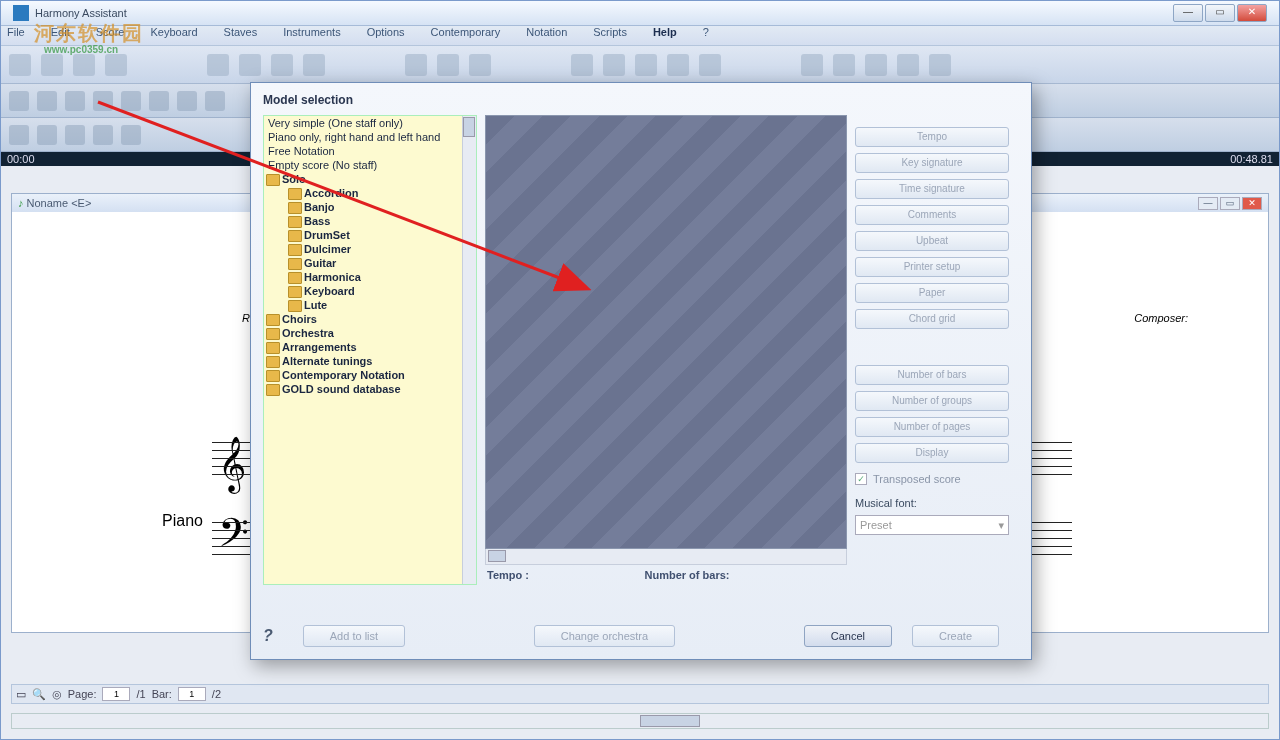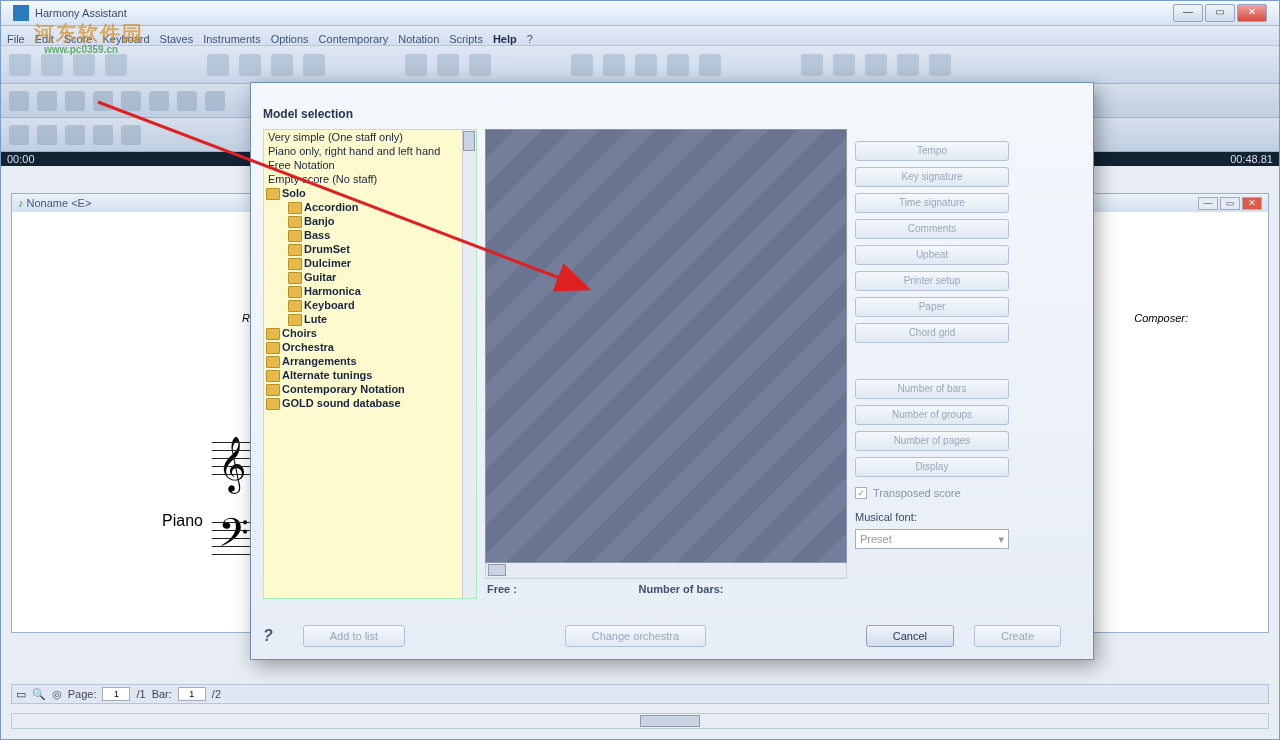--- a/index.html
+++ b/index.html
@@ -7,21 +7,21 @@
 body { background: linear-gradient(to bottom, #3a9e3a 0%, #ffffff 40%, #dffb87 100%); position: relative; }
 
 .main-window { position: absolute; top: 0; left: 0; width: 1280px; height: 740px; background: #e8ecf3; border: 1px solid #7a9acb; box-shadow: 0 2px 8px rgba(0,0,0,.2); }
 .titlebar { height: 25px; background: linear-gradient(#f5f9ff,#d6e3f4); display: flex; align-items: center; padding: 0 12px; border-bottom: 1px solid #a6bbd8; }
 .titlebar .app-icon { width: 16px; height: 16px; background: #2b7abf; margin-right: 6px; }
 .titlebar .title { flex: 1; color: #3a4a60; }
 .win-controls { display: flex; gap: 2px; }
 .win-btn { width: 30px; height: 18px; background: linear-gradient(#f3f6fa,#cedbec); border: 1px solid #8ea6c5; border-radius: 2px; text-align: center; line-height: 14px; font-size: 10px; color: #444; }
 .win-btn.close { background: linear-gradient(#f4a2a2,#d34b3b); color: #fff; }
 
-.menubar { height: 20px; background: linear-gradient(#e2eaf4,#d4def0); display: flex; align-items: flex-end; padding: 0 6px; gap: 10px; color: #3c5678; border-bottom: 1px solid #b4c5dc; }
+.menubar { height: 20px; background: linear-gradient(#e2eaf4,#d4def0); display: flex; align-items: flex-start; padding: 0 6px; gap: 26px; color: #3c5678; border-bottom: 1px solid #b4c5dc; }
 .menubar span.active { font-weight: bold; color: #1c2e50; }
 
 .toolbar-row { height: 38px; background: linear-gradient(#dfe7f3,#c8d5e9); border-bottom: 1px solid #a6b8d1; display: flex; align-items: center; padding: 0 8px; gap: 10px; position: relative; }
 .tb-icon { width: 22px; height: 22px; border-radius: 3px; background: #9fb0c6; opacity: .55; }
 .toolbar-row2 { height: 34px; background: linear-gradient(#d6dfec,#bfcee2); border-bottom: 1px solid #9fb2cc; display: flex; align-items: center; padding: 0 8px; gap: 8px; }
 .tb-icon2 { width: 20px; height: 20px; background: #8ea1b9; opacity: .5; border-radius: 3px; }
 
 .timebar { height: 14px; background: #123; color: #dde; display: flex; justify-content: space-between; padding: 0 6px; font-size: 9px; align-items: center; }
 
 .score-window { position: absolute; top: 192px; left: 10px; right: 10px; height: 440px; background: #fff; border: 1px solid #9cb0cc; }
@@ -37,21 +37,21 @@
 .staff-lines { position: absolute; width: 100%; border-top: 1px solid #222; }
 .clef { position: absolute; font-size: 48px; font-style: normal; font-family: serif; }
 
 .bottom-bar { position: absolute; bottom: 35px; left: 10px; right: 10px; height: 20px; background: #e0e7f2; border: 1px solid #b4c5dc; display: flex; align-items: center; padding: 0 4px; gap: 6px; font-size: 10px; color: #445; }
 .page-input { width: 28px; height: 14px; border: 1px solid #aab; background: #fff; text-align: center; font-size: 9px; }
 
 .hscroll { position: absolute; bottom: 10px; left: 10px; right: 10px; height: 16px; background: #e8ecf3; border: 1px solid #bcc; display: flex; align-items: center; }
 .hscroll .thumb { margin-left: 50%; width: 60px; height: 12px; background: #c8d3e4; border: 1px solid #99a; }
 
 
-.dialog { position: absolute; top: 82px; left: 250px; width: 844px; height: 578px; background: linear-gradient(#f4f7fc,#e7edf6); border: 1px solid #6f8db8; box-shadow: 4px 6px 18px rgba(0,0,0,.35); padding: 24px 12px; }
+.dialog { position: absolute; top: 82px; left: 250px; width: 782px; height: 578px; background: linear-gradient(#f4f7fc,#e7edf6); border: 1px solid #6f8db8; box-shadow: 4px 6px 18px rgba(0,0,0,.35); padding: 10px 12px; }
 .dialog-title { font-size: 12px; font-weight: bold; color: #2a3650; margin-bottom: 8px; }
 .dialog-body { display: flex; gap: 8px; height: 470px; }
 .model-list { width: 214px; background: #fdfad0; border: 1px solid #aeb; overflow-y: auto; position: relative; }
 .model-list .scrollbar { position: absolute; right: 0; top: 0; bottom: 0; width: 14px; background: #e7ebf3; border-left: 1px solid #c7cedc; }
 .model-list .thumb { position: absolute; right: 1px; top: 1px; width: 12px; height: 20px; background: #c8d3e4; border: 1px solid #99a; }
 .ml-item { padding: 1px 4px; color: #1a2640; white-space: nowrap; }
 .ml-folder { padding: 1px 4px 1px 18px; color: #1a2640; font-weight: bold; position: relative; }
 .ml-folder.open::before, .ml-folder::before { content: ""; position: absolute; left: 2px; top: 2px; width: 12px; height: 10px; background: #e8b84a; border: 1px solid #b8902a; border-radius: 1px; }
 .ml-sub { padding: 1px 4px 1px 40px; color: #1a2640; font-weight: bold; position: relative; }
 .ml-sub::before { content: ""; position: absolute; left: 24px; top: 2px; width: 12px; height: 10px; background: #e8b84a; border: 1px solid #b8902a; border-radius: 1px; }
@@ -237,21 +237,21 @@
         <div class="scrollbar">
           <div class="thumb"></div>
         </div>
     </div>
     <div class="preview-pane">
       <div class="preview"></div>
       <div class="preview-scroll">
           <div class="pthumb"></div>
         </div>
       <div class="preview-labels">
-        <span>Free :</span>
+        <span>Tempo :</span>
         <span>Number of bars:</span>
         <span></span>
       </div>
     </div>
     <div class="side-buttons" id="side-buttons">
         <div class="side-btn">Tempo</div>
         <div class="side-btn">Key signature</div>
         <div class="side-btn">Time signature</div>
         <div class="side-btn">Comments</div>
         <div class="side-btn">Upbeat</div>

